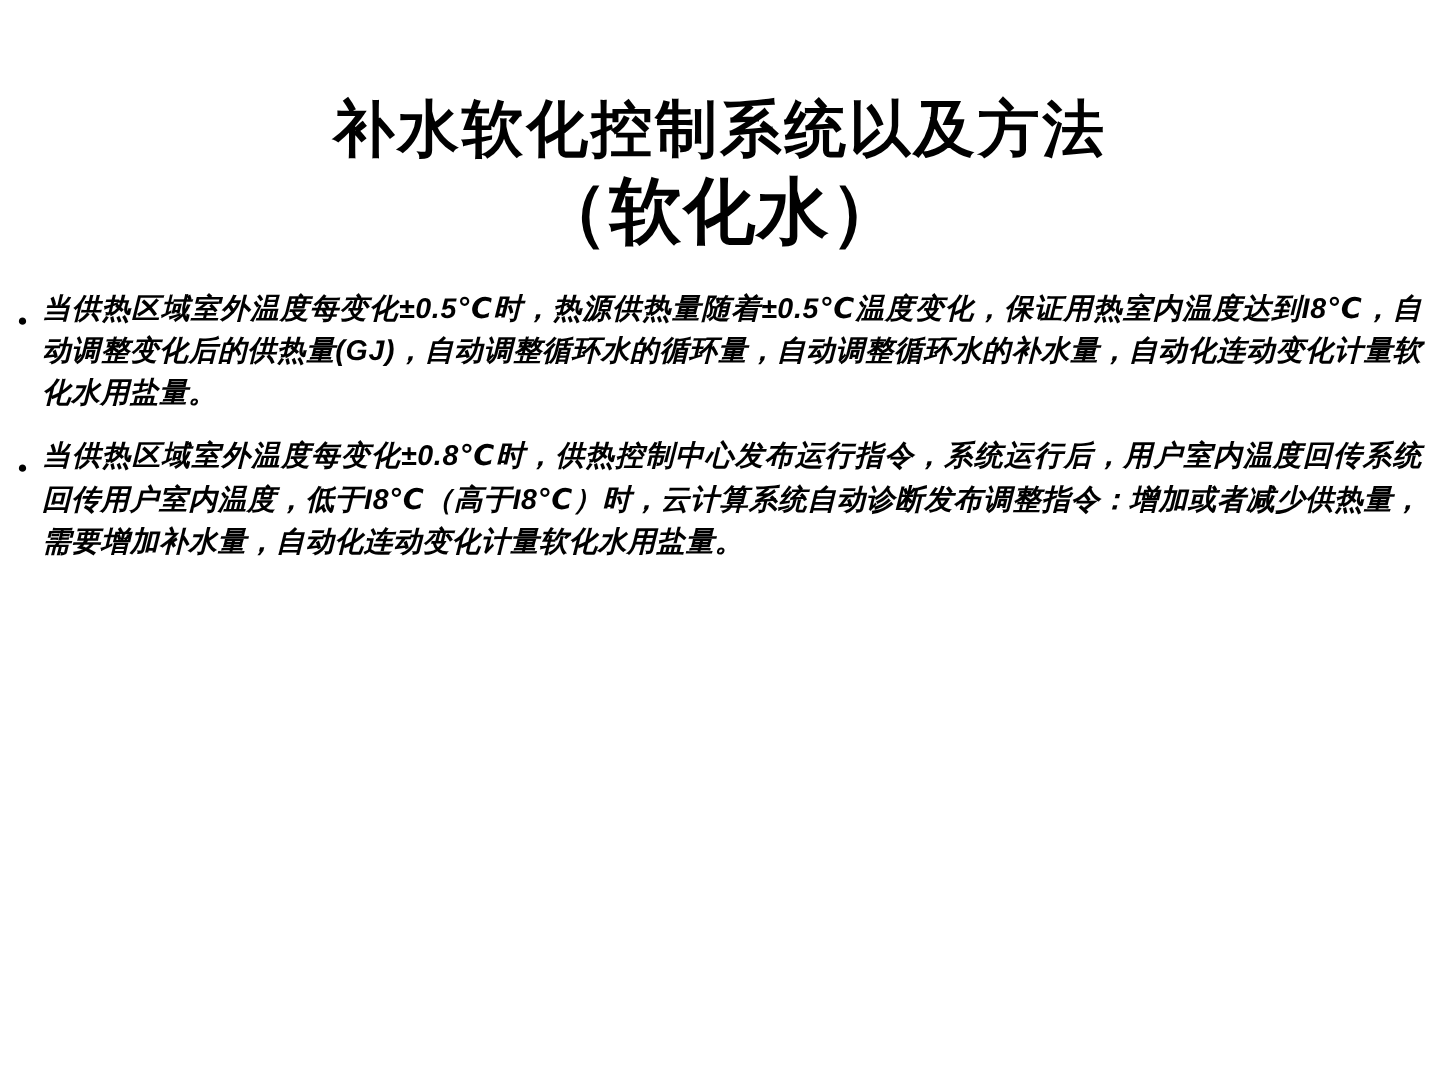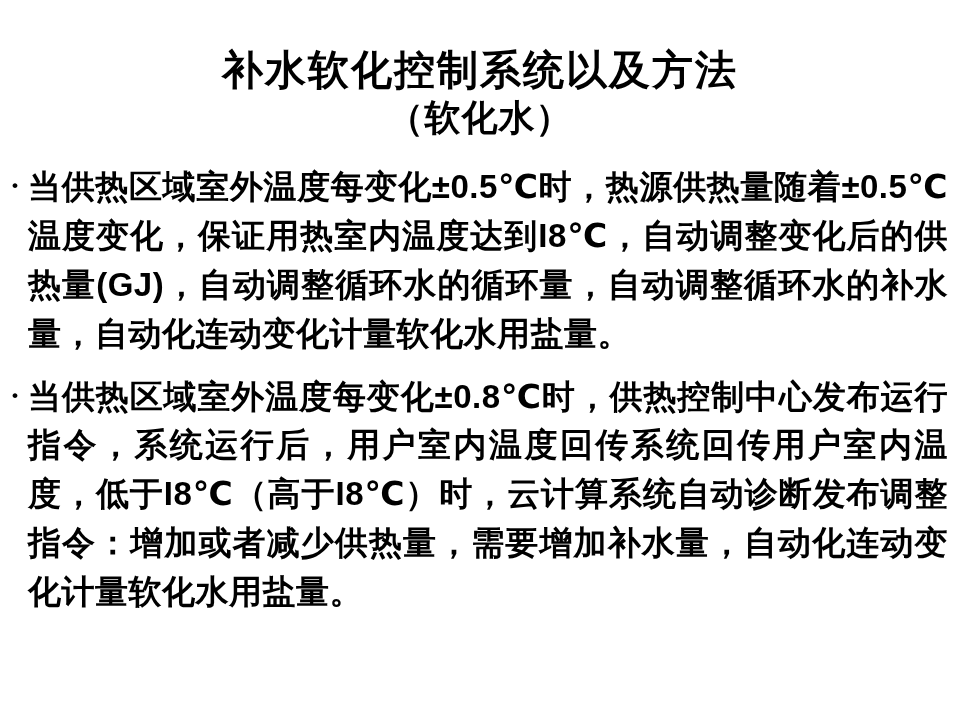--- a/index.html
+++ b/index.html
@@ -15,63 +15,64 @@
     overflow: hidden;
   }
   .slide {
     position: relative;
     width: 960px;
     height: 720px;
     box-sizing: border-box;
   }
   .title-block {
     text-align: center;
-    padding-top: 48px;
+    padding-top: 64px;
   }
   .title-line-1 {
     font-size: 41px;
     font-weight: bold;
     letter-spacing: 2px;
     line-height: 1.12;
     font-family: "Liberation Serif", "DejaVu Serif", serif;
   }
   .title-line-2 {
-    font-size: 36px;
+    font-size: 48px;
     font-weight: bold;
     letter-spacing: 1px;
     line-height: 1.15;
     margin-top: 4px;
-    font-family: Liberation Serif, serif;
+    font-family: Liberation Sans, sans-serif;
   }
   .body-block {
     margin-top: 24px;
     padding: 0 12px 0 10px;
   }
   .bullet-item {
     display: flex;
     align-items: flex-start;
     margin-bottom: 14px;
   }
   .bullet-dot {
     flex: 0 0 auto;
     width: 18px;
     font-size: 30px;
     line-height: 44px;
     font-weight: bold;
     text-align: left;
   }
   .bullet-text {
     flex: 1 1 auto;
-    font-size: 33px;
+    font-size: 19px;
     font-weight: bold;
     line-height: 1.48;
     letter-spacing: 0.5px;
     font-family: "Liberation Sans", "DejaVu Sans", sans-serif;
     text-align: justify;
     text-justify: inter-character;
+    font-style: italic;
   }
 </style>
 </head>
 <body>
 
 <div class="slide">
 
   <div class="title-block">
     <div class="title-line-1">补水软化控制系统以及方法</div>
     <div class="title-line-2">（软化水）</div>

